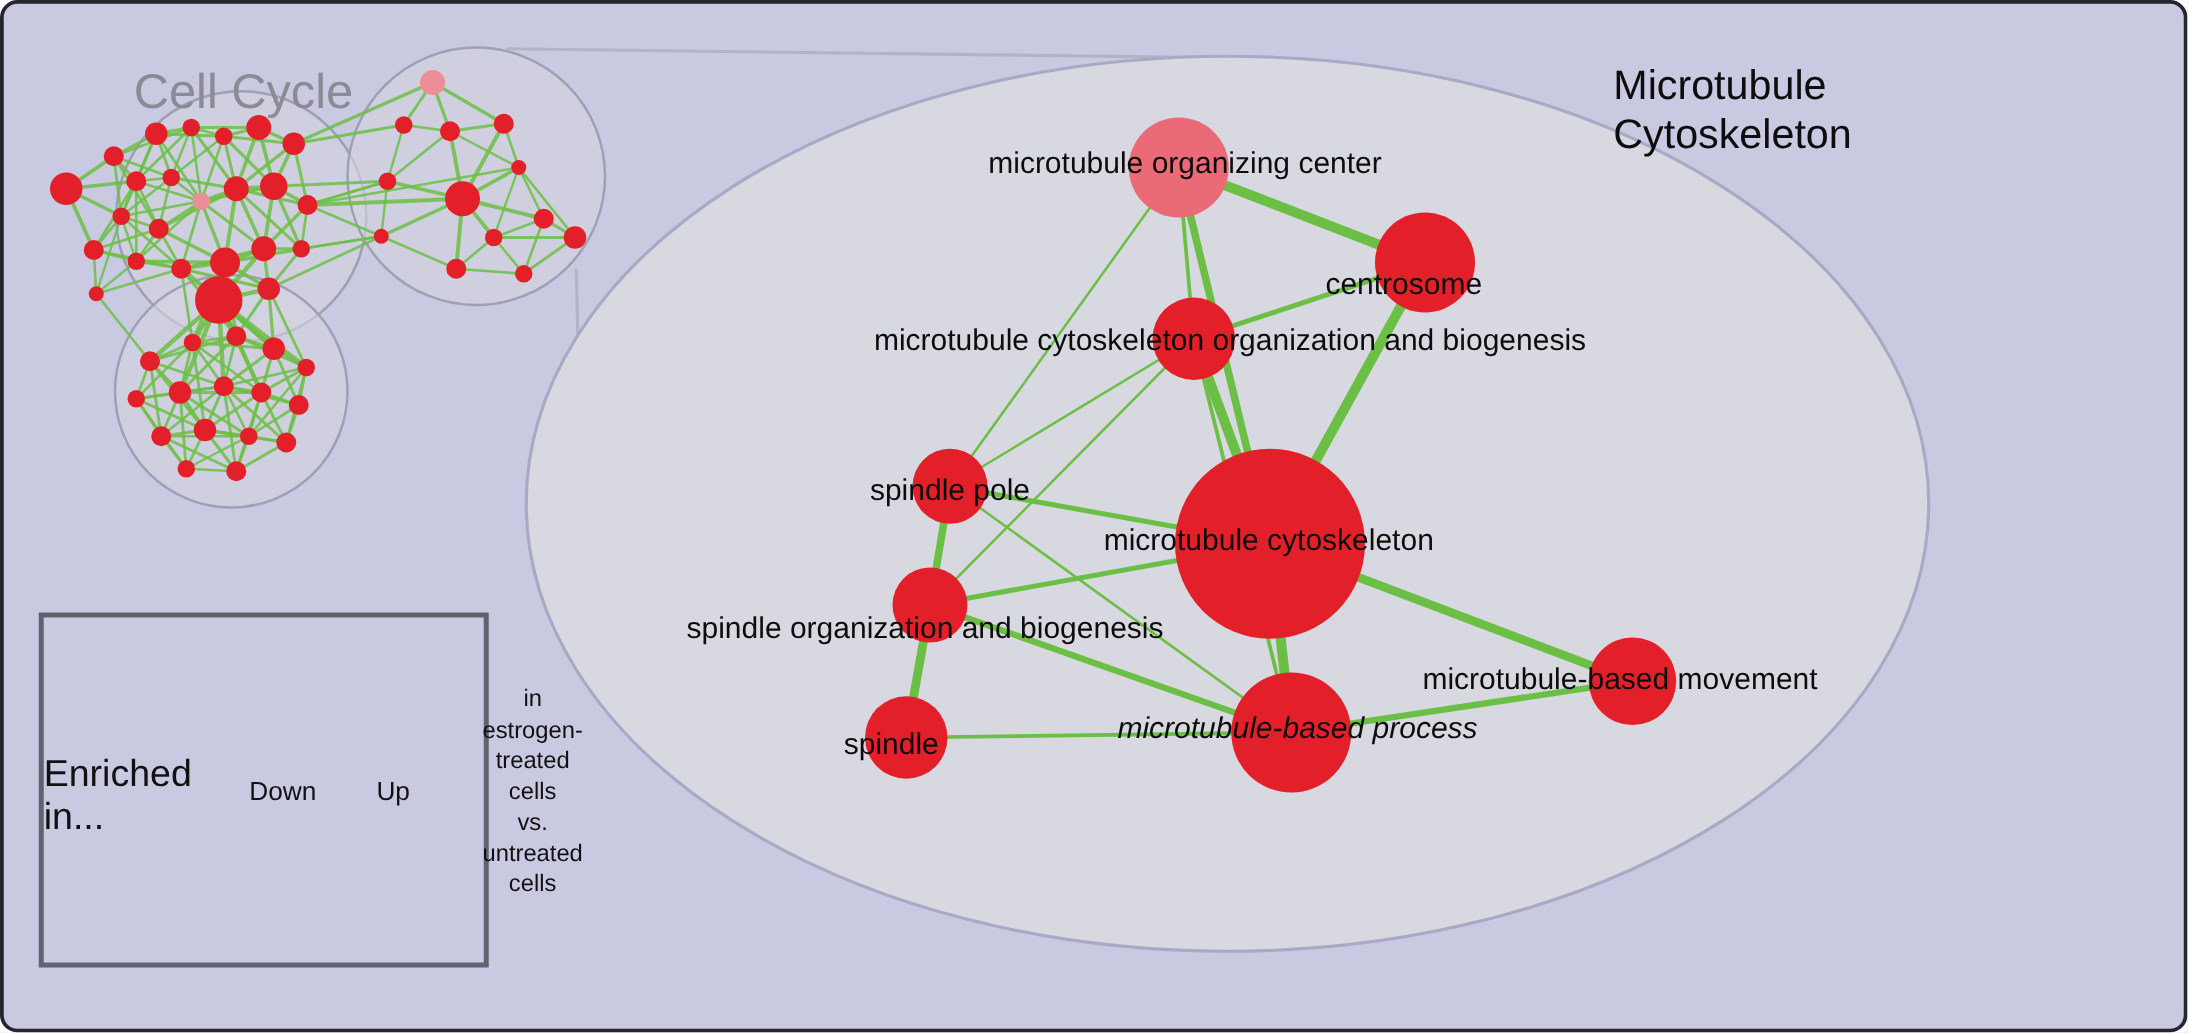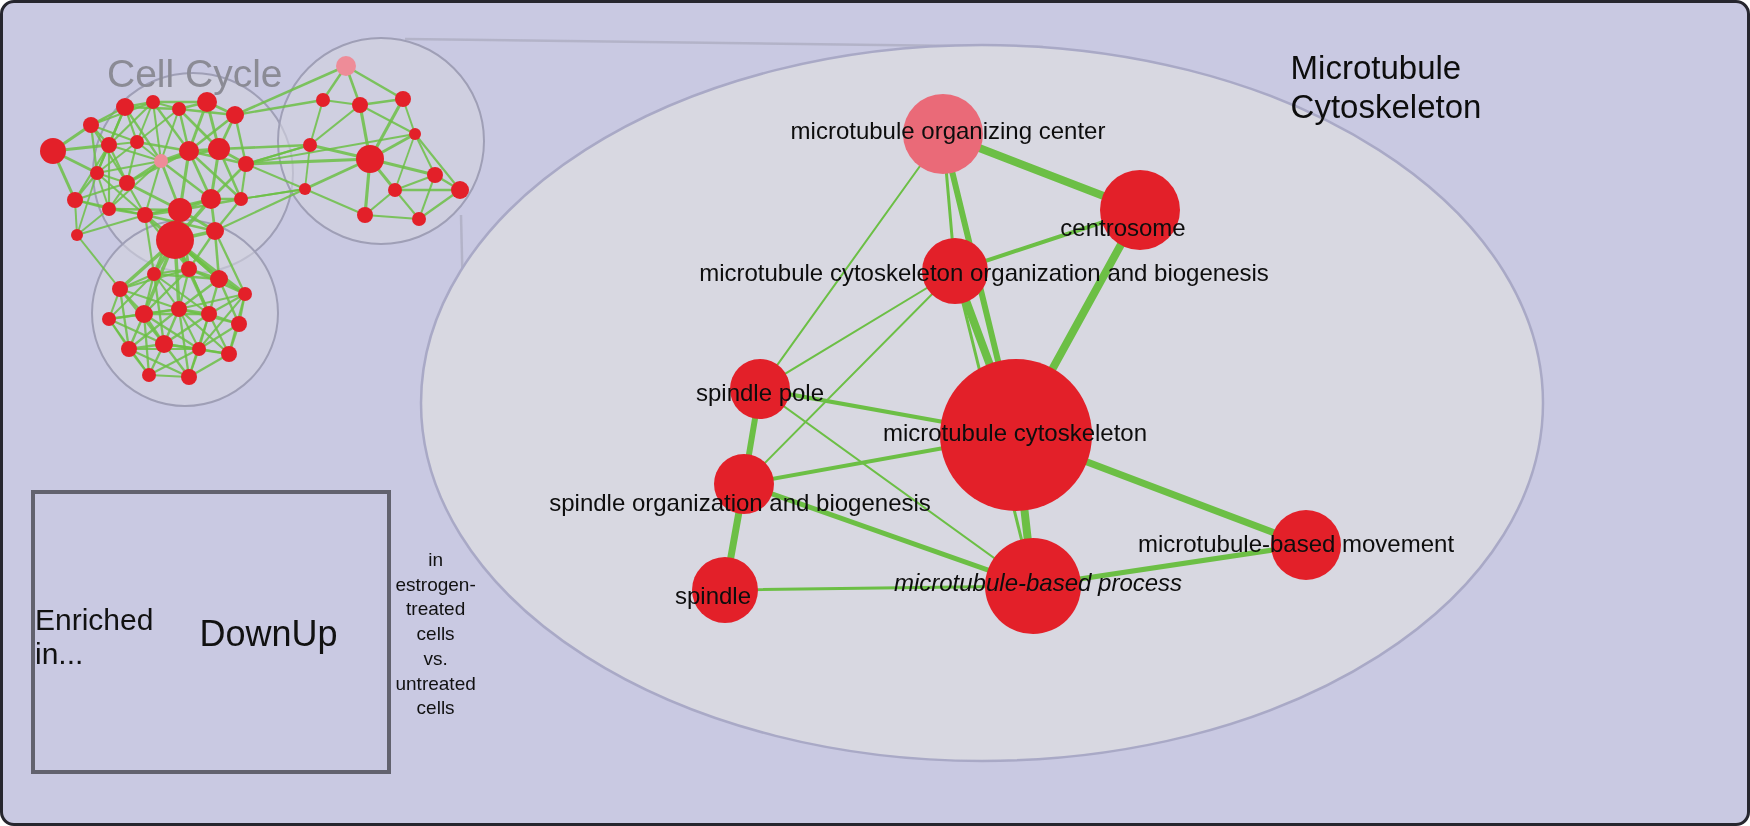--- a/index.html
+++ b/index.html
@@ -60,21 +60,22 @@
     background: linear-gradient(90deg,
       #2e5bb5 0%, #6f93d2 15%, #c8d6ee 32%, #ffffff 46%,
       #f3d9d9 58%, #ec9898 74%, #e4403f 88%, #df1b21 100%);
   }
   #legend-downup {
     width: 100%;
     box-sizing: border-box;
     display: flex;
     justify-content: space-between;
     padding: 3px 58px 0 46px;
-    font-size: 36px;
+    font-size: 21px;
+    gap: 48px;
   }
   #legend-subtitle {
     margin-top: 5px;
     font-size: 19px;
     text-align: center;
     white-space: pre-line;
     line-height: 1.3;
   }
 </style>
 </head>

